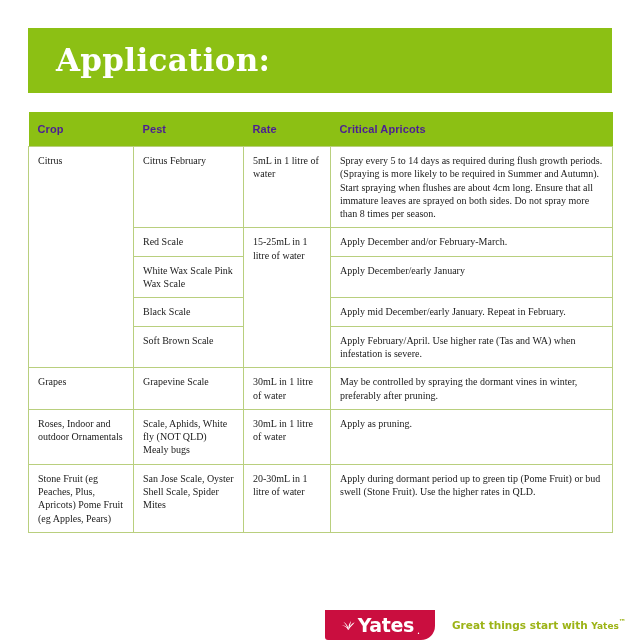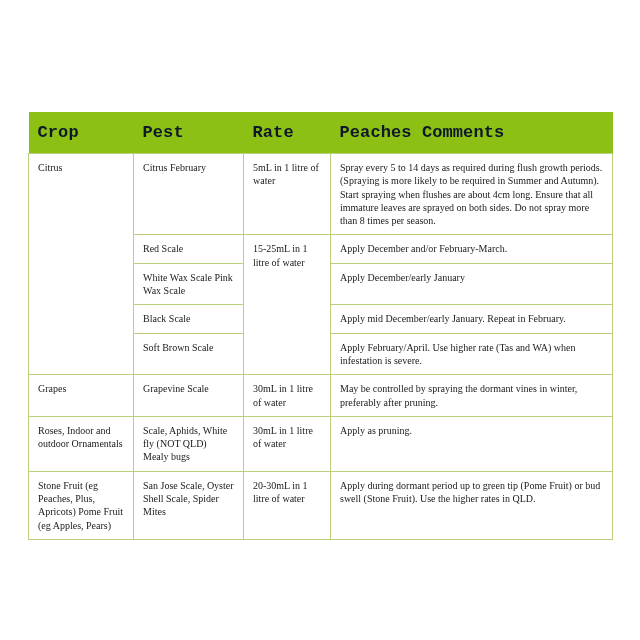--- a/index.html
+++ b/index.html
@@ -51,24 +51,24 @@
     width: 584px;
   }
   table.apptable {
     width: 584px;
     border-collapse: collapse;
     table-layout: fixed;
     background: #ffffff;
   }
   table.apptable th {
     background: #8cc014;
-    color: #0f172a;
-    font-family: Liberation Mono, monospace;
-    font-weight: bold;
-    font-size: 17px;
+    color: #4c1d95;
+    font-family: Liberation Sans, sans-serif;
+    font-weight: bold;
+    font-size: 11px;
     text-align: left;
     padding: 11px 8px 11px 9px;
     border: none;
     vertical-align: middle;
     letter-spacing: 0.1px;
   }
   table.apptable td {
     border: 1px solid #b9cf7e;
     padding: 7px 9px 7px 9px;
     font-size: 10px;
@@ -167,35 +167,38 @@
   .tagline .tm {
     font-size: 7px;
     vertical-align: super;
   }
 </style>
 </head>
 <body>
 
 <div id="page">
 
+  <div class="banner">
+    <div class="banner-title">Application:</div>
+  </div>
 
   <div class="table-wrap">
     <table class="apptable">
       <colgroup>
         <col class="c-crop">
         <col class="c-pest">
         <col class="c-rate">
         <col class="c-comment">
       </colgroup>
       <thead>
         <tr>
           <th>Crop</th>
           <th>Pest</th>
           <th>Rate</th>
-          <th>Peaches Comments</th>
+          <th>Critical Apricots</th>
         </tr>
       </thead>
       <tbody>
 
         <tr>
           <td rowspan="5">Citrus</td>
           <td>Citrus February</td>
           <td>5mL in 1 litre of water</td>
           <td>Spray every 5 to 14 days as required during flush growth periods. (Spraying is more likely to be required in Summer and Autumn). Start spraying when flushes are about 4cm long. Ensure that all immature leaves are sprayed on both sides. Do not spray more than 8 times per season.</td>
         </tr>
@@ -239,14 +242,37 @@
           <td>Stone Fruit (eg Peaches, Plus, Apricots) Pome Fruit (eg Apples, Pears)</td>
           <td>San Jose Scale, Oyster Shell Scale, Spider Mites</td>
           <td>20-30mL in 1 litre of water</td>
           <td>Apply during dormant period up to green tip (Pome Fruit) or bud swell (Stone Fruit). Use the higher rates in QLD.</td>
         </tr>
 
       </tbody>
     </table>
   </div>
 
+  <div class="footer">
+
+    <div class="logo">
+      <div class="logo-shape"></div>
+      <div class="logo-inner">
+        <svg class="logo-leaf" viewBox="0 0 24 24">
+          <g fill="#ffffff">
+            <path d="M12 20 C11 15 9 11 5 7 C9 9 12 13 13 18 Z"></path>
+            <path d="M12.5 19 C12.5 14 13.5 10 16.5 6 C15.5 11 14.5 15 13.5 19 Z"></path>
+            <path d="M13 17 C15 13 18 10 22 8 C19 12 16 15 13.8 17.4 Z"></path>
+            <path d="M11.5 18 C9 15 6 13 2 12 C6 12 10 14 12 17 Z"></path>
+          </g>
+        </svg>
+        <span class="logo-word">Yates</span>
+        <span class="logo-dot">.</span>
+      </div>
+    </div>
+
+    <div class="tagline">
+      <span>Great things start with </span><span class="brand">Yates</span><span class="tm">™</span>
+    </div>
+
+  </div>
 
 </div>
 
 </body></html>

